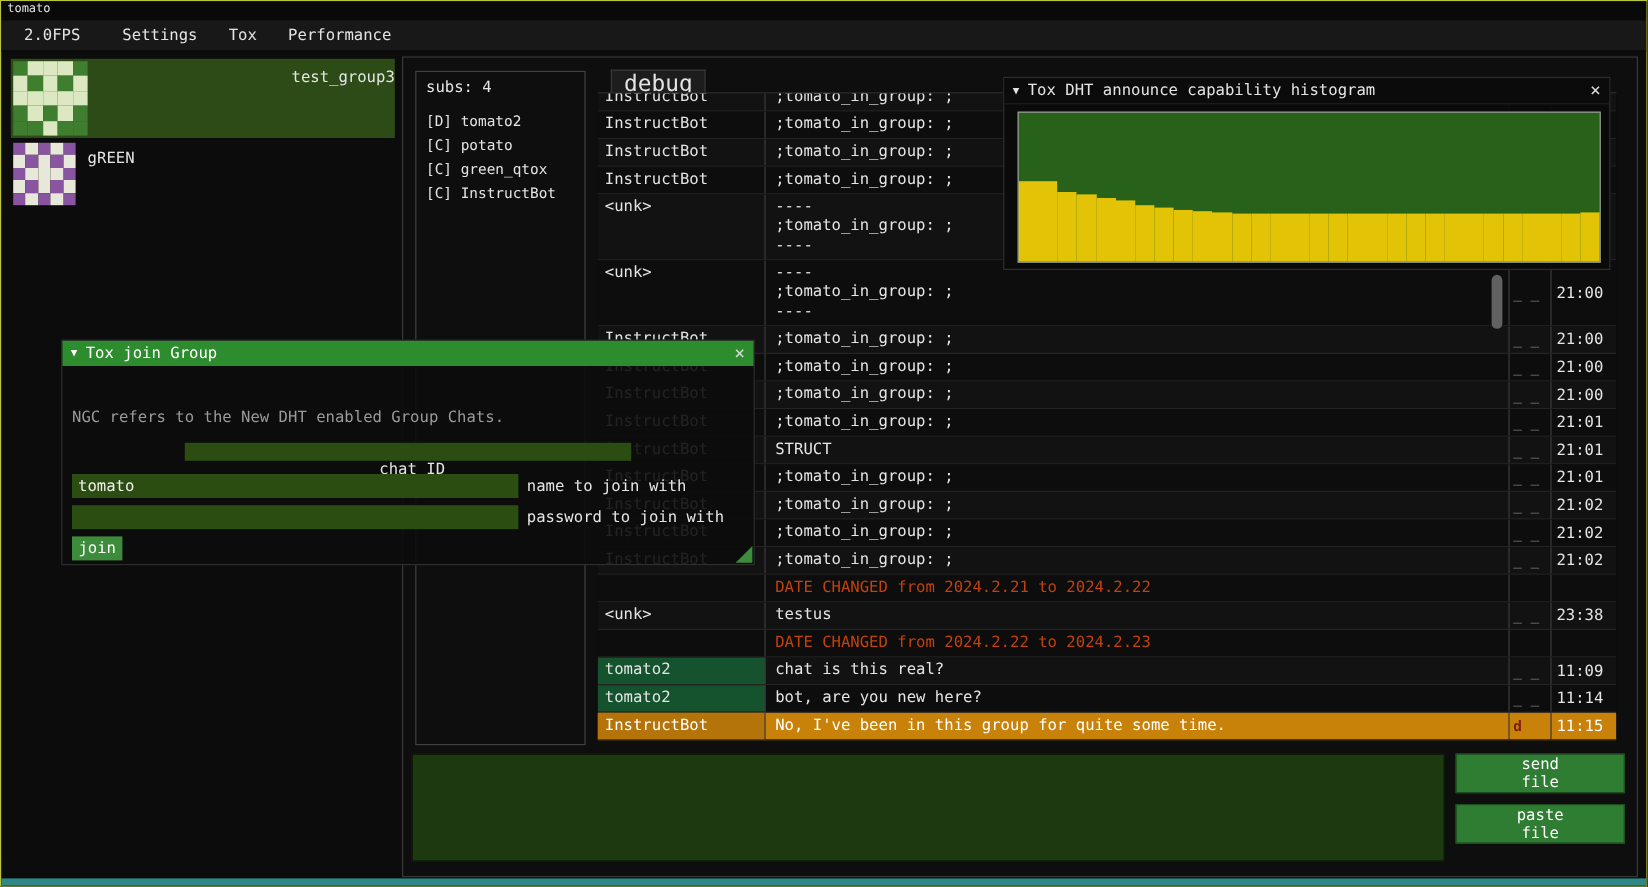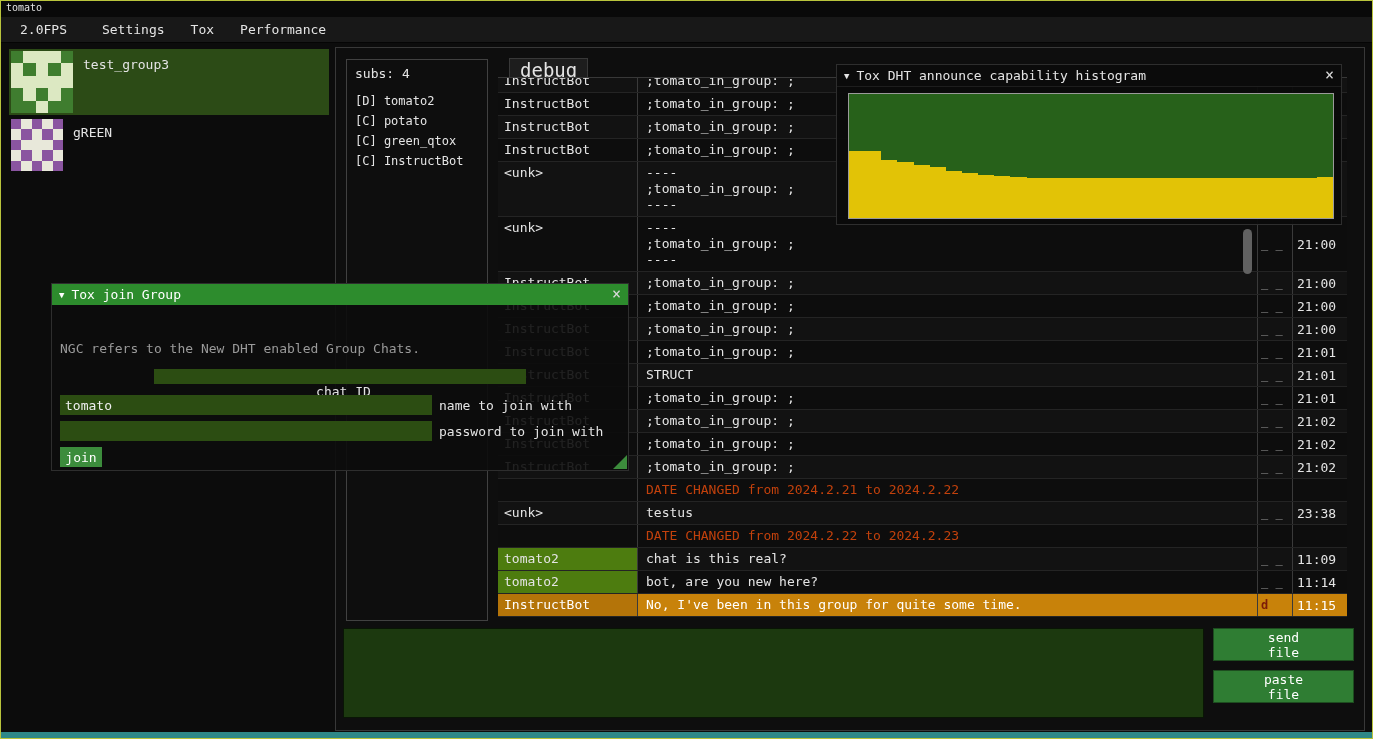--- a/index.html
+++ b/index.html
@@ -8,21 +8,21 @@
        font-family:"DejaVu Sans Mono",monospace;color:#e4e4e4;}
   
   .titlebar{position:absolute;left:0;top:0;right:0;height:16px;background:#090909;
             font-size:10px;line-height:14px;padding-left:5px;}
   .menubar{position:absolute;left:0;top:16px;right:0;height:25px;background:#181818;
            border-bottom:1px solid #050505;display:flex;align-items:center;padding-left:6px;font-size:13px;}
   .menu-item{padding:0 13px;}
   .menu-item.fps{padding-right:22px;}
   
   .group-item{position:absolute;left:8px;width:320px;display:flex;}
-  .group-item.g1{top:48px;height:66px;}
+  .group-item.g1{top:48px;height:66px;justify-content:space-between;}
   .group-item.selected{background:#2c4b16;}
   .group-item.g2{top:116px;height:56px;}
   .avatar{display:grid;grid-template-columns:repeat(5,1fr);grid-template-rows:repeat(5,1fr);margin:2px;}
   .av64{width:62px;height:62px;}
   .av52{width:52px;height:52px;}
   .gname{margin:8px 0 0 8px;font-size:13px;}
   
   .rightpane{position:absolute;left:334px;top:46px;width:1028px;height:682px;
              border:1px solid #383838;background:#0e0e0e;}
   
@@ -41,21 +41,21 @@
   .mrow:nth-child(even){background:#0d0d0d;}
   .mrow.clipped{margin-top:-8px;}
   .c-sender{width:140px;padding:3px 6px;border-right:1px solid #3a3a3a;box-sizing:border-box;
             line-height:16px;white-space:nowrap;overflow:hidden;}
   .c-text{flex:1;padding:3px 8px;border-right:1px solid #3a3a3a;box-sizing:border-box;
           line-height:16px;white-space:pre-line;overflow:hidden;}
   .c-status{width:35px;border-right:1px solid #3a3a3a;box-sizing:border-box;color:#9a9a9a;
             font-size:12px;display:flex;align-items:center;padding:0 3px;}
   .c-time{width:54px;box-sizing:border-box;display:flex;align-items:center;padding:0 4px;}
   .mrow.daterow .c-text{color:#c2410c;}
-  .mrow.tomato2 .c-sender{background:#4d7c0f;}
+  .mrow.tomato2 .c-sender{background:#14532d;}
   .mrow.orange{background:#c8820a;color:#fff;}
   .mrow.orange .c-sender{background:#b47409;}
   .mrow.orange .c-status{color:#7c1b08;font-weight:bold;}
   .scroll-thumb{position:absolute;left:1242px;top:228px;width:9px;height:45px;background:#616161;border-radius:5px;}
   
   .composer{position:absolute;left:342px;top:627px;width:861px;height:90px;background:#1c390f;
             border:1px solid #091505;resize:none;color:#fff;font-family:inherit;font-size:13px;box-sizing:border-box;}
   .filebtn{position:absolute;left:1212px;width:141px;height:33px;background:#2f7d33;
            border:1px solid #1d4d1f;color:#fff;font-family:inherit;font-size:13px;
            white-space:pre-line;line-height:15px;text-align:center;}

